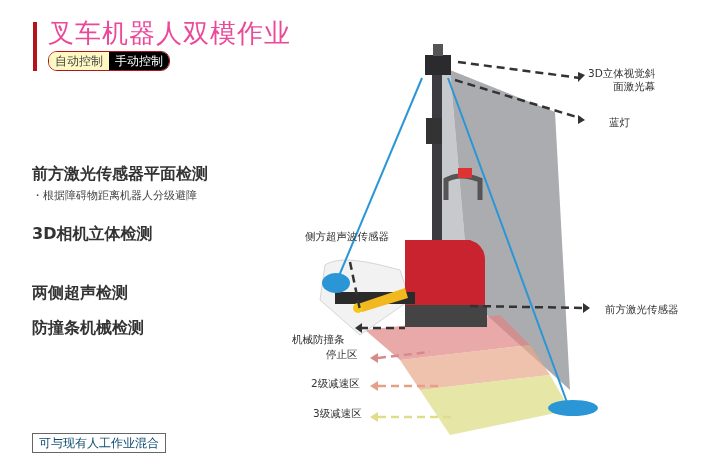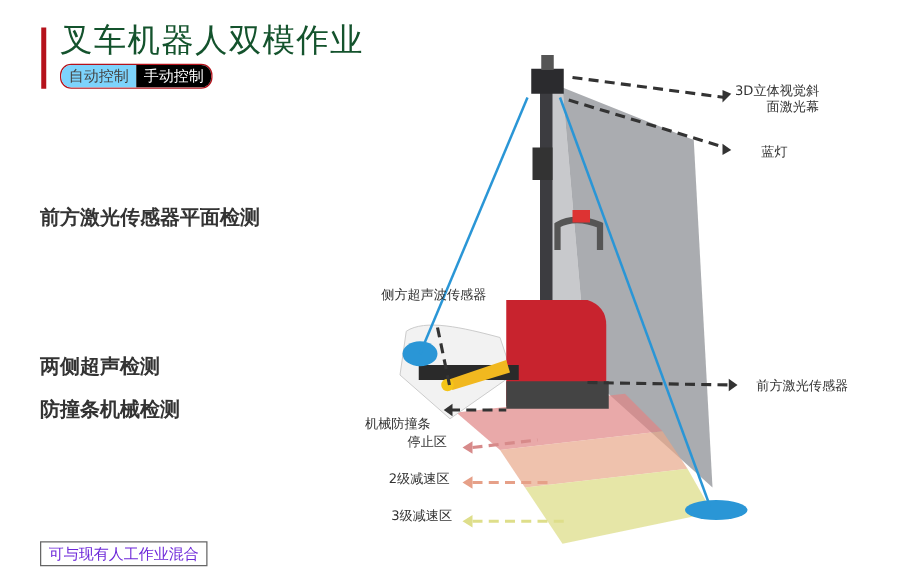--- a/index.html
+++ b/index.html
@@ -1,44 +1,46 @@
 <!DOCTYPE html>
 <html><head>
 <meta charset="utf-8">
 <style>
   html, body { margin:0; padding:0; }
   body { width:726px; height:463px; position:relative; background:#ffffff; overflow:hidden;
          font-family:"DejaVu Sans","Liberation Sans",sans-serif; color:#333; }
   .title-bar { position:absolute; left:33px; top:22px; width:4px; height:49px; background:#b5121b; }
-  .title { position:absolute; left:48px; top:16px; font-size:26px; color:#14532d; letter-spacing:1px; white-space:nowrap; line-height:34px; }
+  .title { position:absolute; left:48px; top:16px; font-size:26px; color:#ec4899; letter-spacing:1px; white-space:nowrap; line-height:34px; }
   .mode-pill { position:absolute; left:48px; top:51px; height:18px; display:flex; border:1.5px solid #b5121b; border-radius:9px; overflow:hidden; }
   .mode-pill span { font-size:12px; line-height:18px; padding:0 6px; white-space:nowrap; }
-  .mode-auto { color:#444; background:#7dd3fc; }
+  .mode-auto { color:#444; background:#fef9c3; }
   .mode-manual { color:#fff; background:#000000; }
   .feature { position:absolute; left:32px; white-space:nowrap; }
   .feature-title { font-size:16px; font-weight:bold; color:#333; line-height:20px;margin-top:28px; }
   .feature-sub { font-size:11px; color:#444; line-height:16px; margin-top:4px; }
-  .mixed-box { position:absolute; left:32px; top:433px; border:1.5px solid #666; padding:0 6px; font-size:12px; line-height:18px; color:#6d28d9; white-space:nowrap; }
+  .mixed-box { position:absolute; left:32px; top:433px; border:1.5px solid #666; padding:0 6px; font-size:12px; line-height:18px; color:#0c4a6e; white-space:nowrap; }
   .label { position:absolute; font-size:10.5px; color:#333; white-space:nowrap; line-height:13px; }
   svg.diagram { position:absolute; left:0; top:0; }
 </style>
 </head>
 <body>
 
 <div class="title-bar"></div>
 <div class="title">叉车机器人双模作业</div>
 <div class="mode-pill">
   <span class="mode-auto">自动控制</span>
   <span class="mode-manual">手动控制</span>
 </div>
 
 <div class="feature" style="top:136px">
   <div class="feature-title">前方激光传感器平面检测</div>
+  <div class="feature-sub">・根据障碍物距离机器人分级避障</div>
 </div>
 <div class="feature" style="top:196px">
+  <div class="feature-title">3D相机立体检测</div>
 </div>
 <div class="feature" style="top:255px">
   <div class="feature-title">两侧超声检测</div>
 </div>
 <div class="feature" style="top:290px">
   <div class="feature-title">防撞条机械检测</div>
 </div>
 
 <div class="mixed-box">可与现有人工作业混合</div>
 

